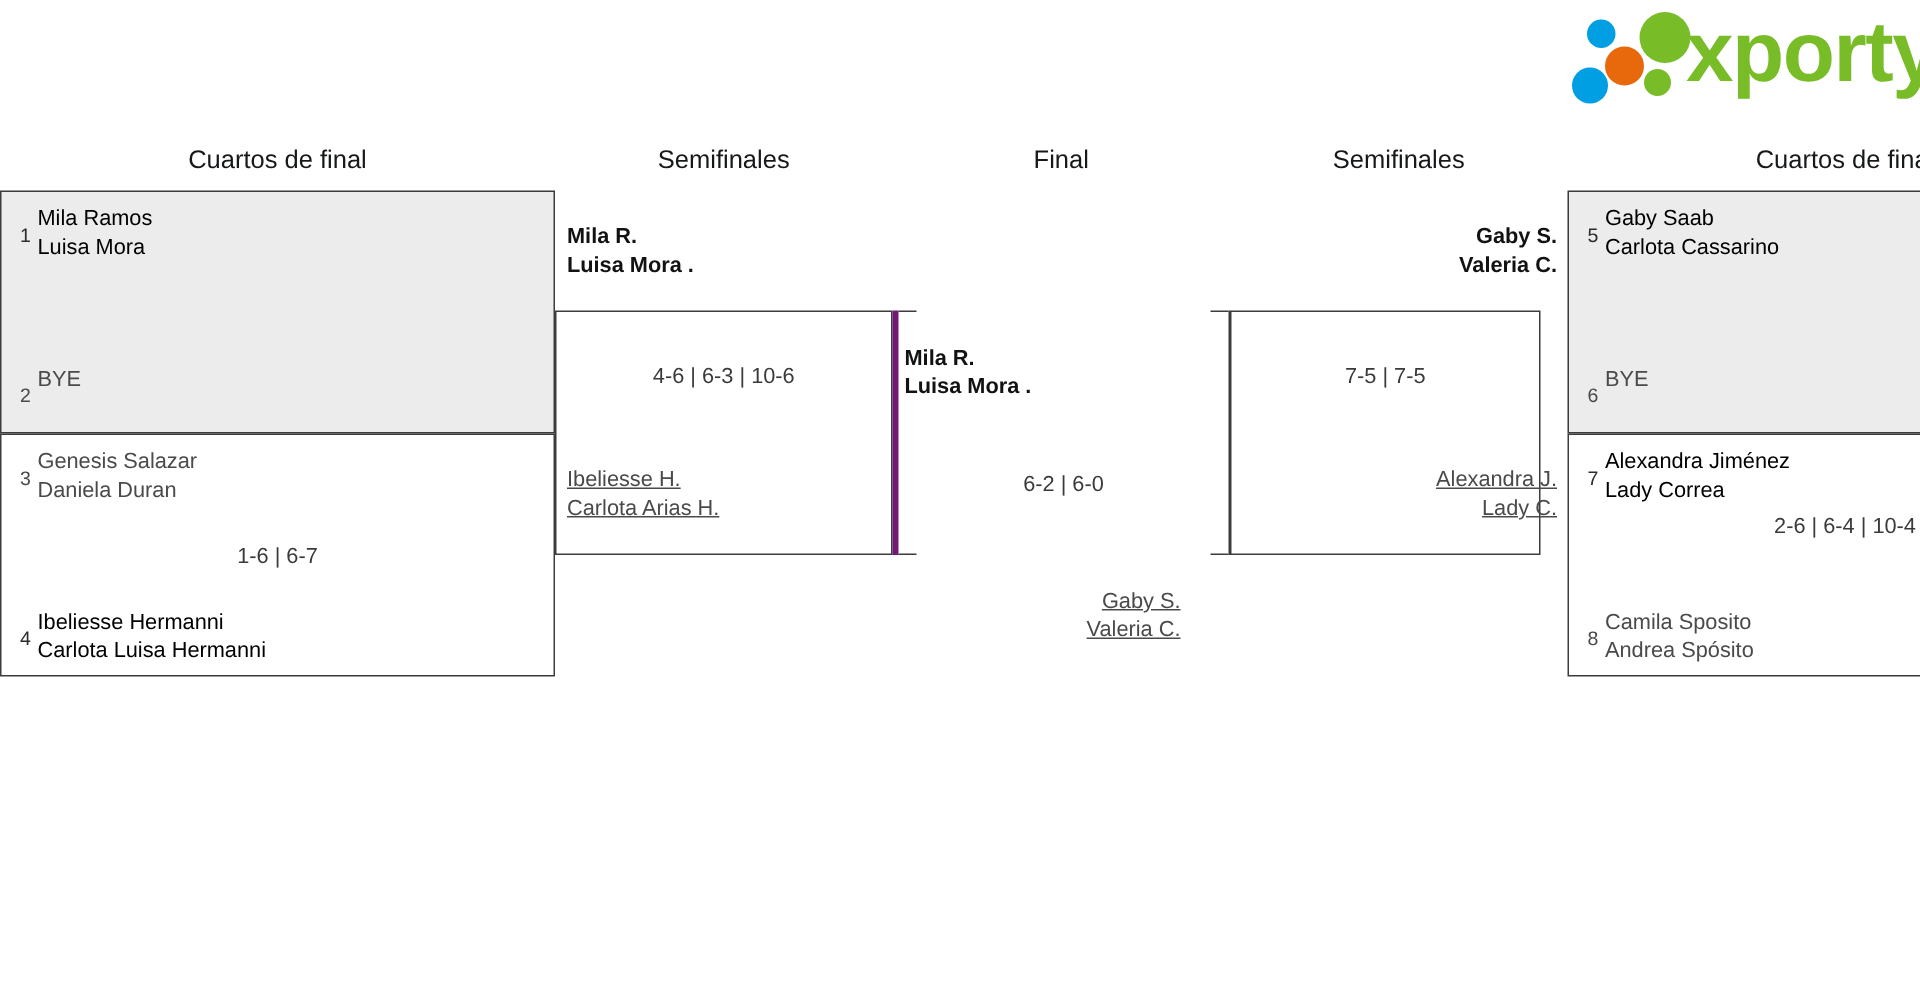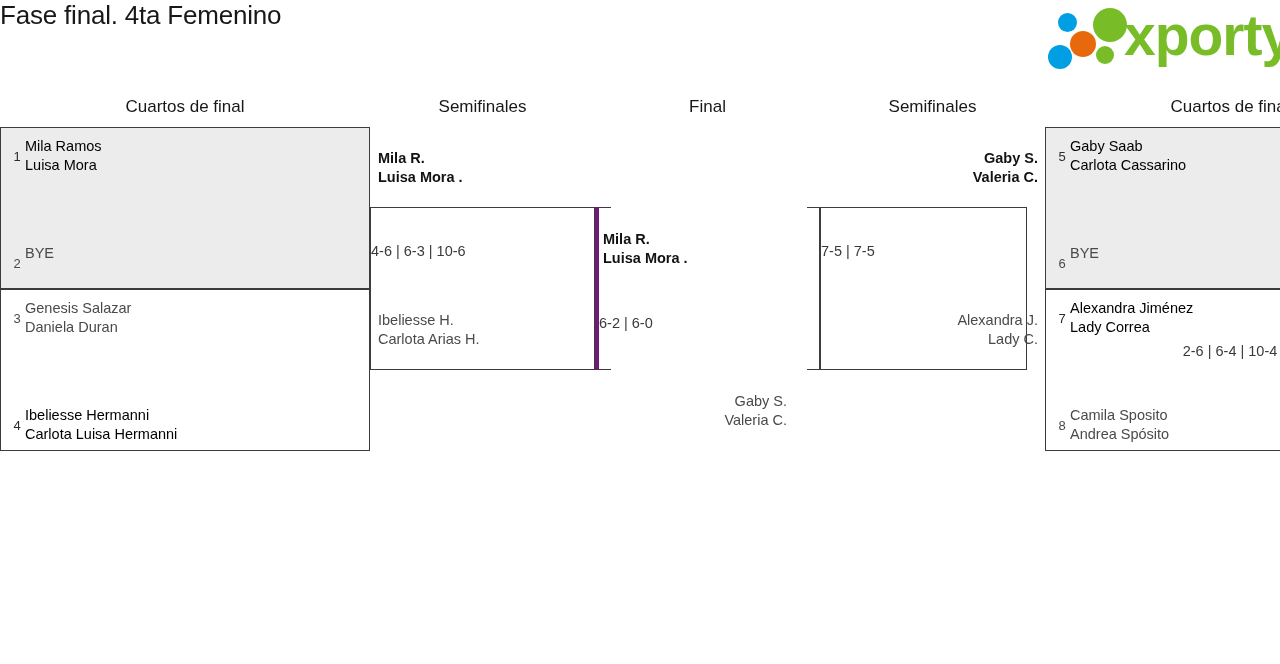--- a/index.html
+++ b/index.html
@@ -121,21 +121,21 @@
   .bye .names .nm { font-weight: 400; color: #4a4a4a; }
 
   
   .score {
     position: absolute;
     font-size: 14.5px;
     line-height: 19px;
     color: #3a3a3a;
     white-space: nowrap;
   }
-  .score.center { width: 100%; }
+  .score.center { width: 100%; text-align: center; }
 
   
   #qf-1 { left: 0px;   top: 127px; width: 370px; height: 162px; }
   #qf-2 { left: 0px;   top: 289px; width: 370px; height: 162px; }
   
   #qf-3 { left: 1045px; top: 127px; width: 370px; height: 162px; }
   #qf-4 { left: 1045px; top: 289px; width: 370px; height: 162px; }
 
   
   #sf-1 { left: 370px; top: 207px; width: 225px; height: 163px; }
@@ -160,36 +160,35 @@
 
   
   .float-team {
     position: absolute;
     font-size: 14.5px;
     line-height: 19px;
   }
   .float-team .names { display: flex; }
   .float-team.right-al .names { align-items: flex-end; text-align: right; }
   .float-team.winner .nm { font-weight: 700; color: #121212; }
-  .float-team.loser  .nm { font-weight: 400; color: #4a4a4a; }
+  .float-team.loser  .nm { font-weight: 400; color: #4a4a4a; text-decoration: underline; }
   .float-team .nm { white-space: nowrap; }
 
   #sf1-top   { left: 378px;  top: 149px; }
   #sf1-bot   { left: 378px;  top: 311px; }
   #sf2-top   { right: 1280px; top: 149px; }
   #final-top { left: 603px;  top: 230px; }
   #final-bot { right: 493px; top: 392px; }
 </style>
 </head>
 <body>
 
 <div id="header">
 
   <div id="title-block">
-    <div id="title-line-2" class="title-line">Fase final. 4ta Femenino</div>
   </div>
 
   <div id="logo">
     <span class="dot" id="dot-blue-top"></span>
     <span class="dot" id="dot-orange"></span>
     <span class="dot" id="dot-blue-bot"></span>
     <span class="dot" id="dot-green-big"></span>
     <span class="dot" id="dot-green-sm"></span>
     <span id="logo-word">xporty</span>
   </div>
@@ -225,20 +224,21 @@
 <div class="match-box bordered" id="qf-2">
 
   <div class="team left loser" style="top:9px;">
     <span class="seed">3</span>
     <span class="names">
       <span class="nm">Genesis Salazar</span>
       <span class="nm">Daniela Duran</span>
     </span>
   </div>
 
+  <div class="score center" style="top:72px;">1-6 | 6-7</div>
 
   <div class="team left winner" style="top:116px;">
     <span class="seed">4</span>
     <span class="names">
       <span class="nm">Ibeliesse Hermanni</span>
       <span class="nm">Carlota Luisa Hermanni</span>
     </span>
   </div>
 </div>
 

